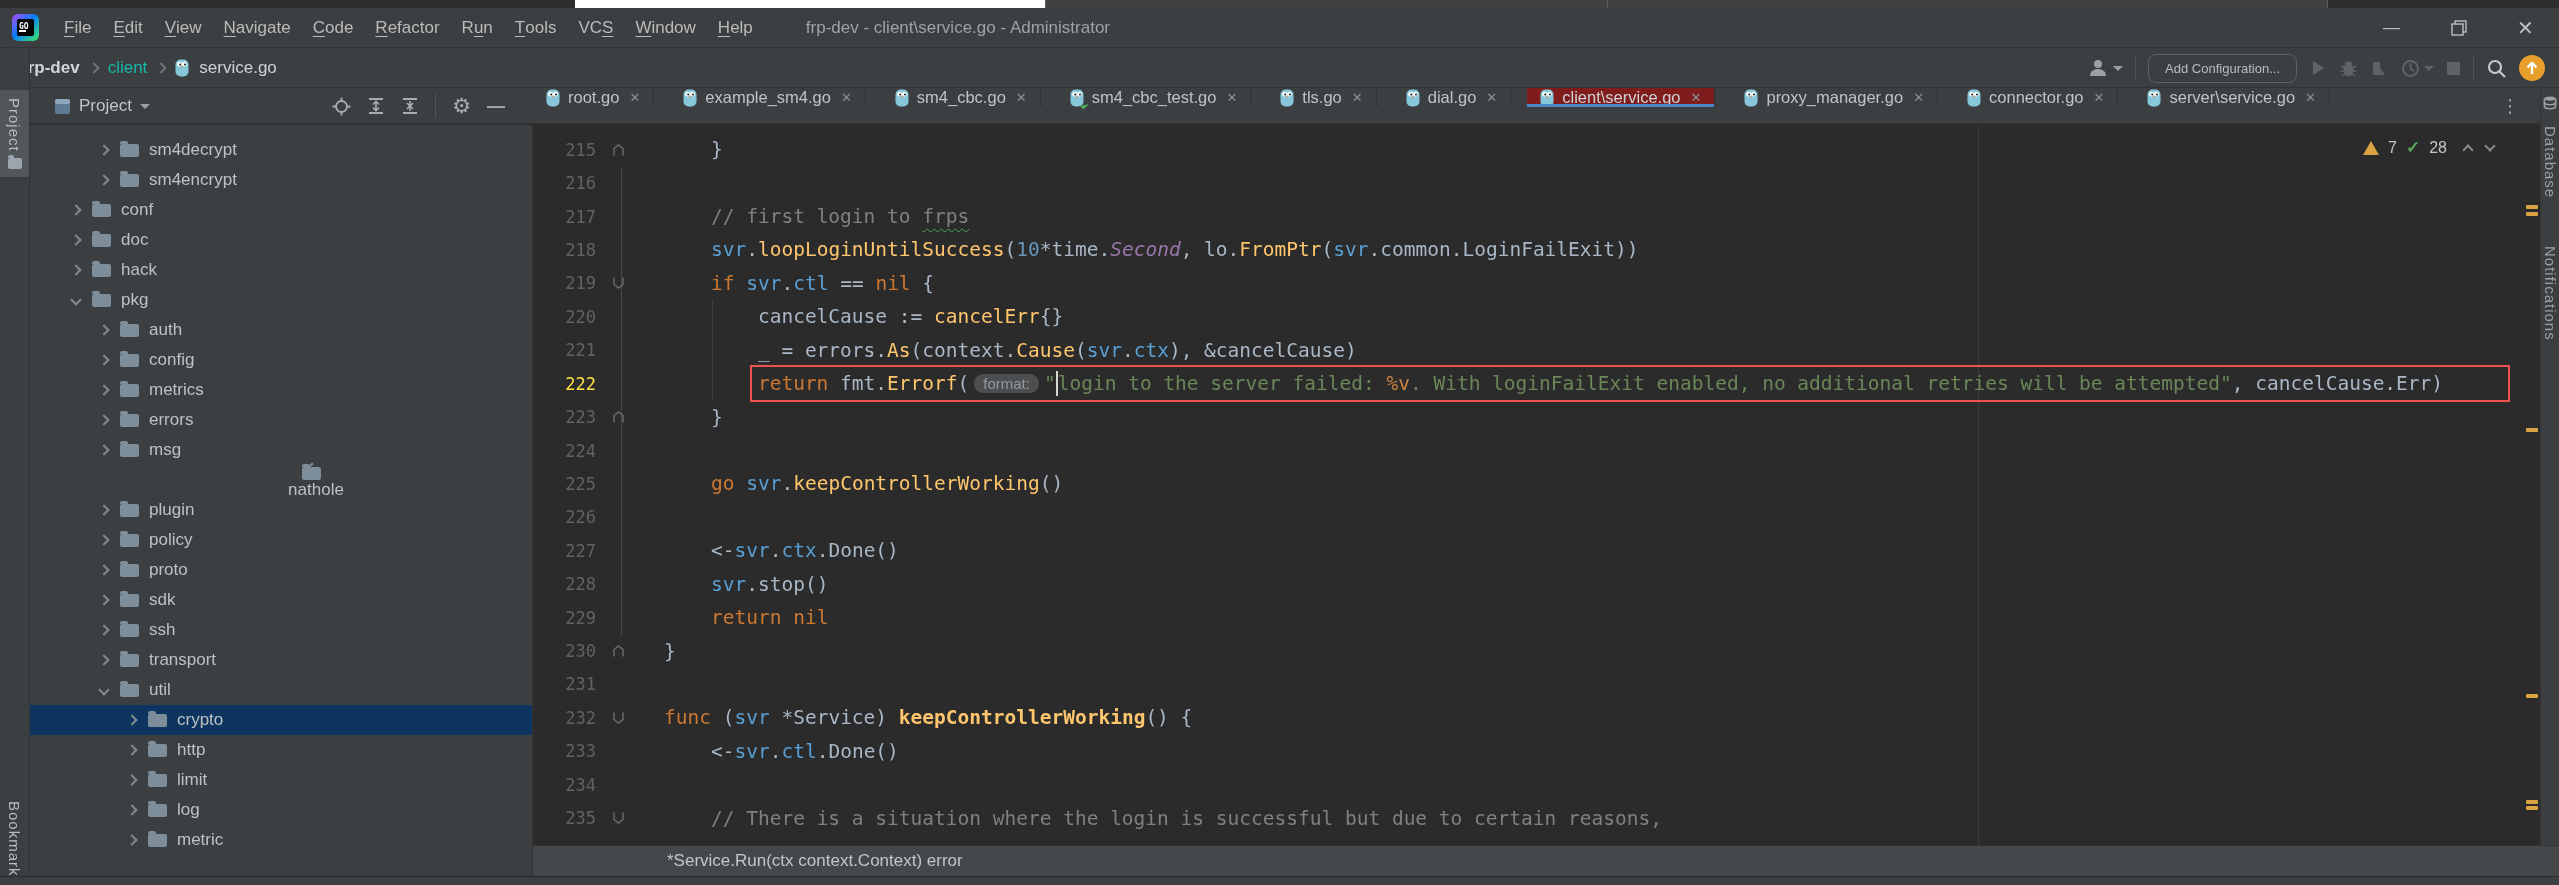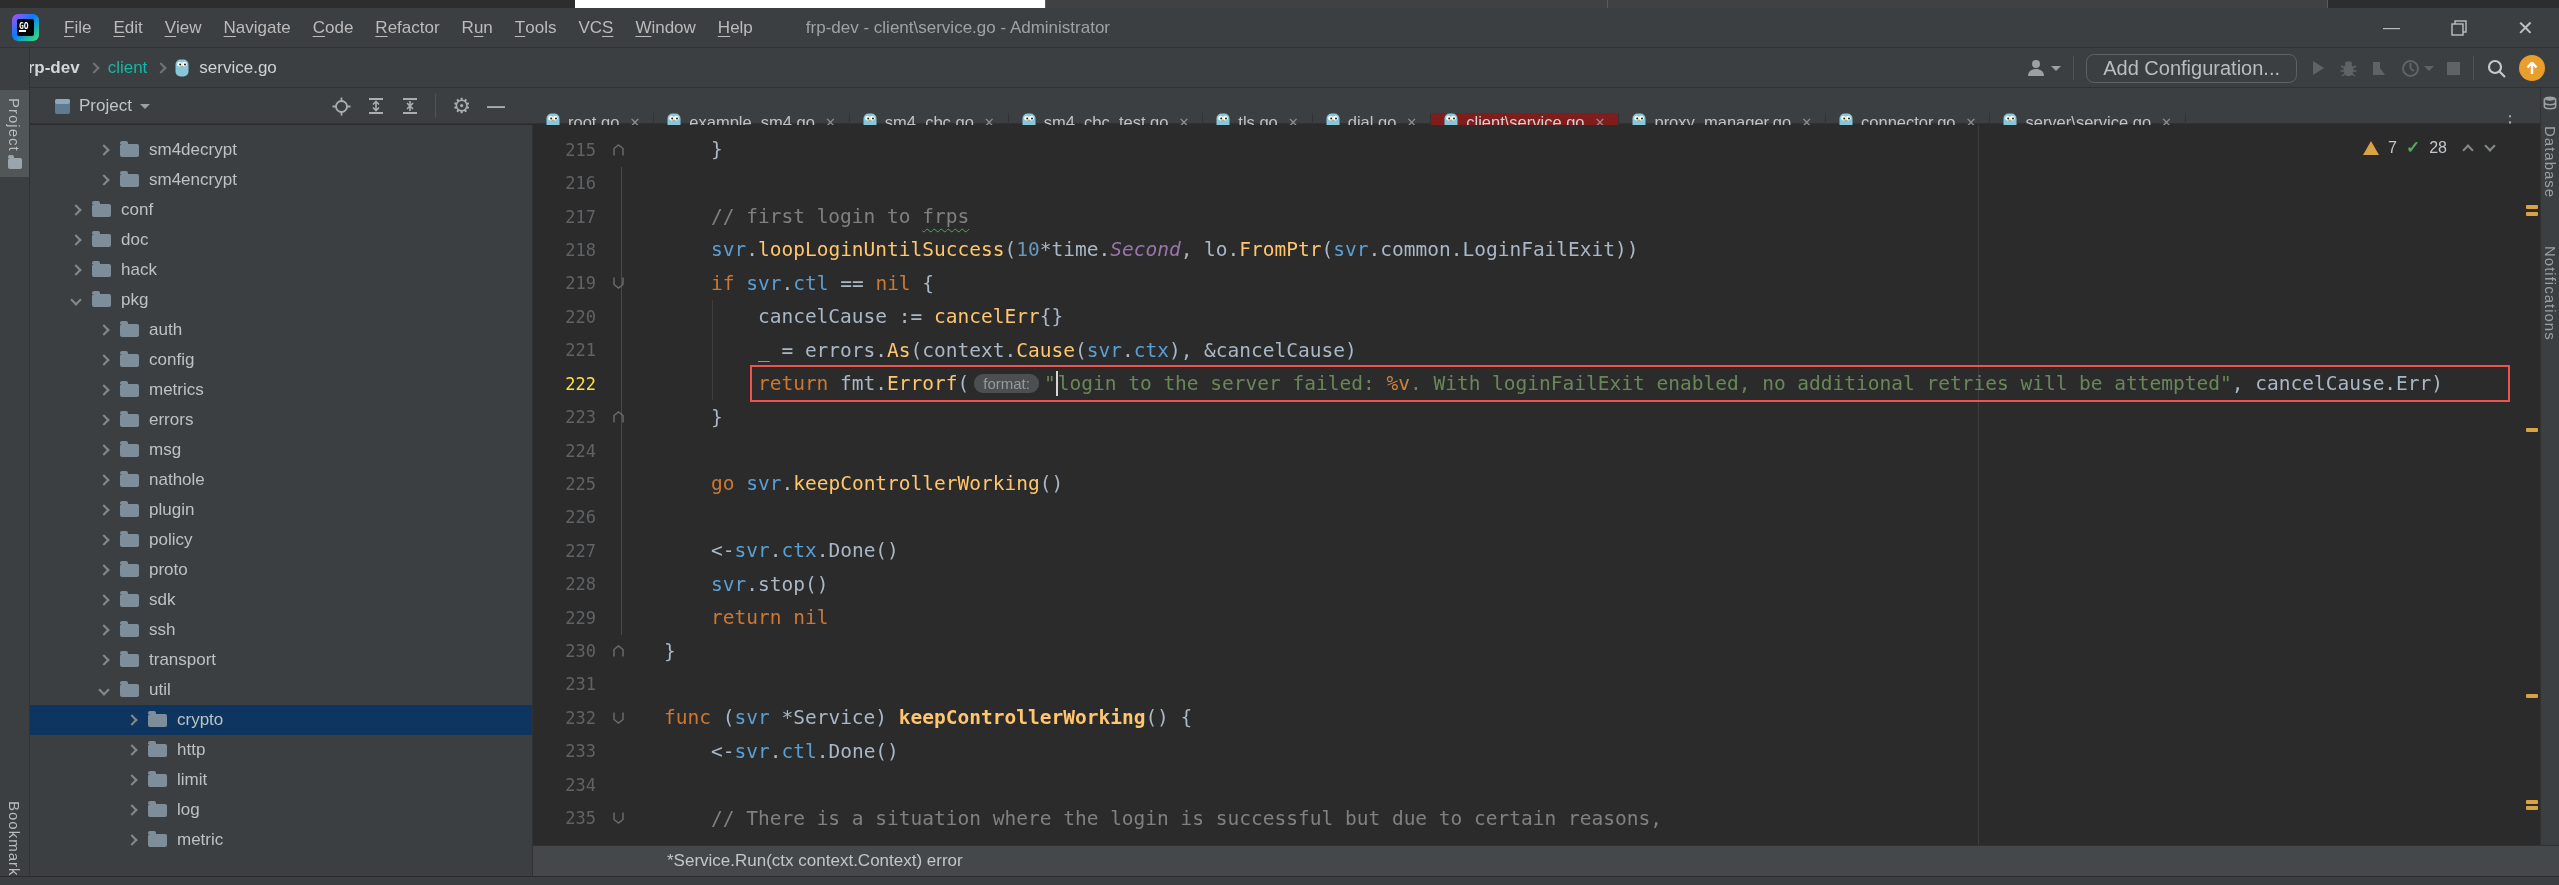--- a/index.html
+++ b/index.html
@@ -35,37 +35,37 @@
   .crumb-root { font-weight:bold; color:#d2d6da; }
   .crumb { color:#14b8a6; }
   .chev { width:8px; height:8px; border-right:2px solid #84898c; border-bottom:2px solid #84898c;
           display:inline-block; }
   .chev.r { transform:rotate(-45deg); }
   .chev.d { transform:rotate(45deg); }
   .chev.dim { border-color:#6f7477; }
   .tb-right { position:absolute; right:14px; top:0; height:40px; display:flex; align-items:center; gap:12px; }
   .tb-divider { width:1px; height:24px; background:#515456; }
   .add-config { border:1px solid #5e6163; border-radius:8px; height:29px; padding:0 16px;
-                display:flex; align-items:center; font-size:20px; color:#b9bdc0; background:transparent; }
+                display:flex; align-items:center; font-size:13px; color:#b9bdc0; background:transparent; }
   .ghost-icon { opacity:.55; }
   .caret-down { width:0; height:0; border-left:5px solid transparent; border-right:5px solid transparent;
                 border-top:5px solid #9aa0a4; display:inline-block; }
   .upd-badge { width:26px; height:26px; border-radius:50%; background:#e99e2c; display:flex;
                align-items:center; justify-content:center; }
 
   
   .row3 { position:absolute; left:0; top:88px; width:2559px; height:36px; background:#3c3f41;
           border-bottom:1px solid #323232; }
   .proj-header { position:absolute; left:30px; top:0; width:503px; height:36px; display:flex;
                  align-items:center; padding-left:24px; }
   .proj-title { font-size:17px; color:#c0c4c7; margin:0 8px 0 8px; }
   .proj-icons { margin-left:auto; padding-right:28px; display:flex; align-items:center; gap:16px; }
   .pi { color:#a9adb0; font-size:18px; display:flex; align-items:center; }
 
-  .tabs { position:absolute; left:533px; top:16px; right:19px; height:36px; display:flex; align-items:center; }
+  .tabs { position:absolute; left:533px; top:0; right:19px; height:36px; display:flex; align-items:flex-start;gap:16px; }
   .tab { display:flex; align-items:center; gap:8px; padding:0 13px; border-right:1px solid #323232;
          font-size:16.5px; color:#bfc3c6; position:relative; }
   .tab.active { background:#7f1d1d; color:#ced2d6; }
   .tab.active::after { content:""; position:absolute; left:0; right:0; bottom:0; height:3px; background:#4a88c7; }
   .tab .close { font-size:13px; color:#8c9093; margin-left:2px; }
   .tab-overflow { margin-left:auto; margin-right:20px; align-self:center; color:#a9adb0; font-size:18px; letter-spacing:1px;}
   .go-badge { position:relative; }
   .go-badge .test-mark { position:absolute; right:-3px; bottom:-2px; width:0; height:0;
       border-left:5px solid transparent; border-bottom:8px solid #53a758; transform:rotate(45deg); }
 
@@ -502,21 +502,21 @@
       <div class="trow" style="padding-left: 70px;">
         <span class="chev r"></span>
         <span class="folder"></span>
         <span>errors</span>
       </div>
       <div class="trow" style="padding-left: 70px;">
         <span class="chev r"></span>
         <span class="folder"></span>
         <span>msg</span>
       </div>
-      <div class="trow" style="padding-left: 70px;">
+      <div class="trow" style="padding-left: 70px; flex-direction: column;">
         <span class="chev r"></span>
         <span class="folder"></span>
         <span>nathole</span>
       </div>
       <div class="trow" style="padding-left: 70px;">
         <span class="chev r"></span>
         <span class="folder"></span>
         <span>plugin</span>
       </div>
       <div class="trow" style="padding-left: 70px;">

